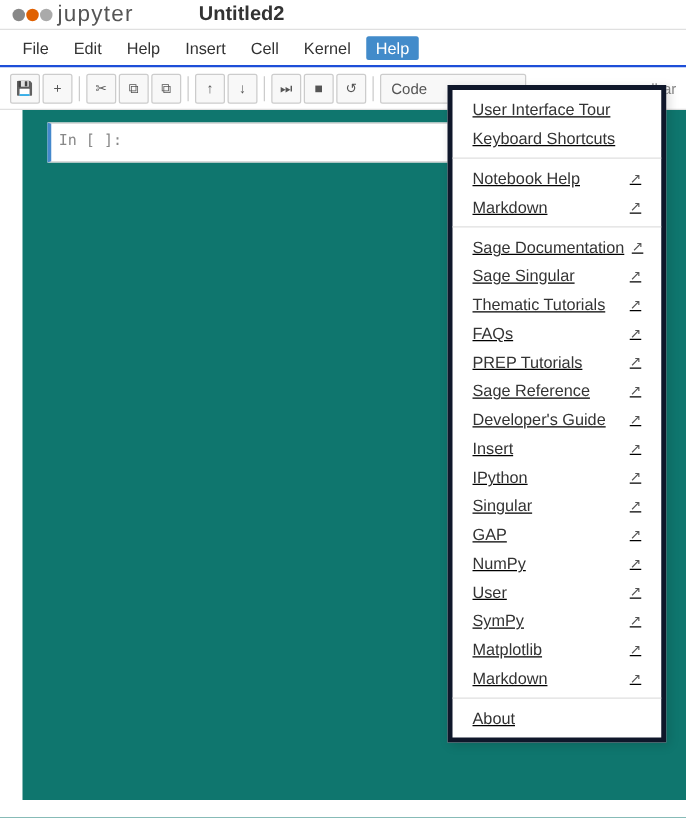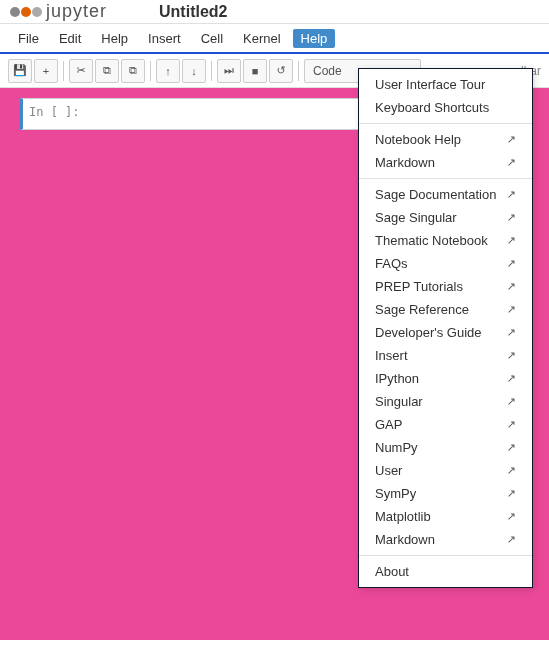--- a/index.html
+++ b/index.html
@@ -118,24 +118,25 @@
       cursor: pointer;
     }
     .toolbar-right {
       margin-left: auto;
       font-size: 12px;
       color: #888;
     }
 
     
     .notebook-area {
-      background: #ec4899;
+      background: #0f766e;
       padding: 10px 20px;
       height: calc(654px - 38px - 30px - 34px);
       overflow-y: auto;
+      margin-left: 18px;
     }
     .cell {
       display: flex;
       align-items: flex-start;
       background: #fff;
       border: 1px solid #cfcfcf;
       border-left: 3px solid #4488cc;
       margin-bottom: 6px;
       padding: 4px 6px;
       min-height: 32px;
@@ -157,24 +158,25 @@
       background: transparent;
     }
 
     
     .dropdown-overlay {
       position: absolute;
       top: 68px;
       left: 358px;
       width: 175px;
       background: #fff;
-      border: 1px solid #0f172a;
+      border: 4px solid #0f172a;
       box-shadow: 2px 2px 8px rgba(0,0,0,0.15);
       z-index: 1000;
       padding: 4px 0;
+      text-decoration: underline;
     }
     .dropdown-item {
       display: flex;
       align-items: center;
       justify-content: space-between;
       padding: 4px 16px 4px 16px;
       cursor: pointer;
       color: #333;
       font-size: 13px;
       white-space: nowrap;
@@ -265,21 +267,21 @@
   <div class="dropdown-divider"></div>
   <div class="dropdown-item">
     <span>Sage Documentation</span>
     <span class="ext-icon">↗</span>
   </div>
   <div class="dropdown-item">
     <span>Sage Singular</span>
     <span class="ext-icon">↗</span>
   </div>
   <div class="dropdown-item">
-    <span>Thematic Notebook</span>
+    <span>Thematic Tutorials</span>
     <span class="ext-icon">↗</span>
   </div>
   <div class="dropdown-item">
     <span>FAQs</span>
     <span class="ext-icon">↗</span>
   </div>
   <div class="dropdown-item">
     <span>PREP Tutorials</span>
     <span class="ext-icon">↗</span>
   </div>

